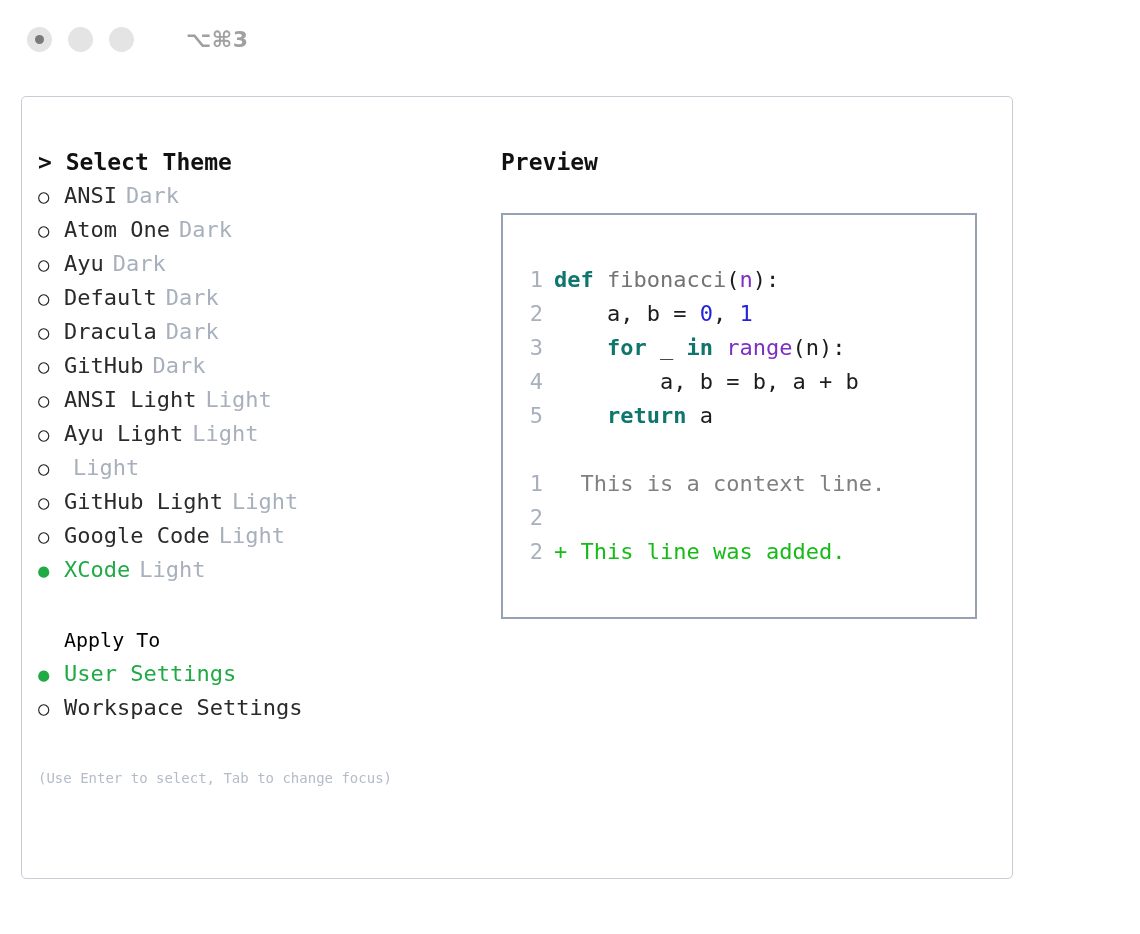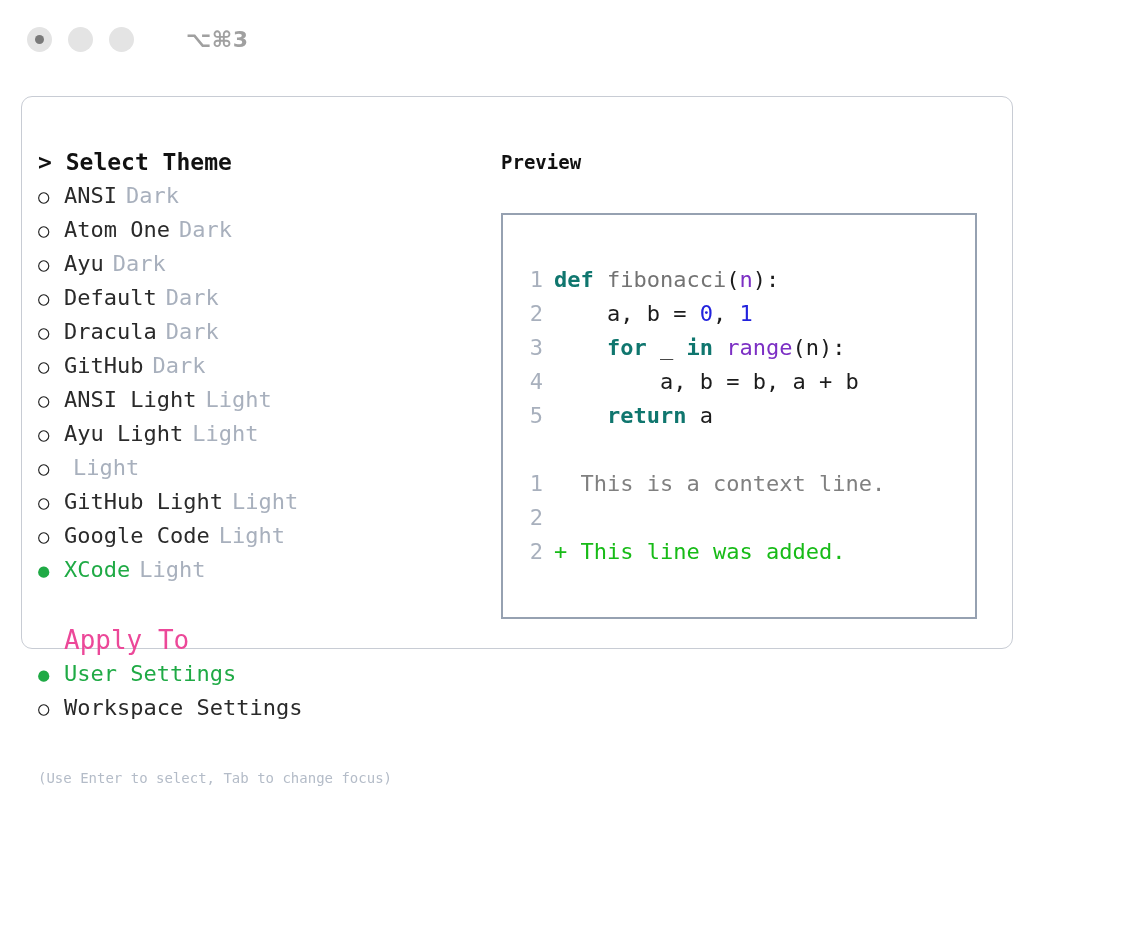--- a/index.html
+++ b/index.html
@@ -57,23 +57,23 @@
     font-weight: bold;
     letter-spacing: 0.5px;
     font-family: "DejaVu Sans", sans-serif;
   }
   
   .panel {
     position: absolute;
     left: 21px;
     top: 96px;
     width: 992px;
-    height: 553px;
+    height: 783px;
     border: 1px solid #c8ccd4;
-    border-radius: 11px;
+    border-radius: 5px;
     box-sizing: border-box;
     background: #ffffff;
   }
   .panel-inner {
     position: relative;
     width: 100%;
     height: 100%;
   }
   
   .left-col {
@@ -107,43 +107,43 @@
     font-size: 19px;
   }
   .opt-label { color: #2a2a2a; }
   .opt-row.selected .opt-label { color: #1faa45; }
   .opt-variant {
     color: #a8b0bd;
     margin-left: 9px;
   }
   .section-gap { height: 36px; }
   .subheading {
-    font-size: 26px;
-    color: #ec4899;
+    font-size: 20px;
+    color: #000000;
     line-height: 34px;
     padding-left: 26px;
     white-space: pre;
   }
   .hint {
     margin-top: 36px;
     font-size: 14px;
     color: #b4bcc8;
     line-height: 34px;
     width: 410px;
     white-space: pre-wrap;
   }
   
   .right-col {
     position: absolute;
     left: 479px;
     top: 48px;
     width: 500px;
   }
   .preview-title {
-    font-size: 19px;
+    font-size: 23px;
     font-weight: bold;
     color: #111111;
     line-height: 34px;
     white-space: pre;
   }
   .preview-box {
     margin-top: 34px;
     width: 476px;
     height: 406px;
     border: 2px solid #96a1b1;

